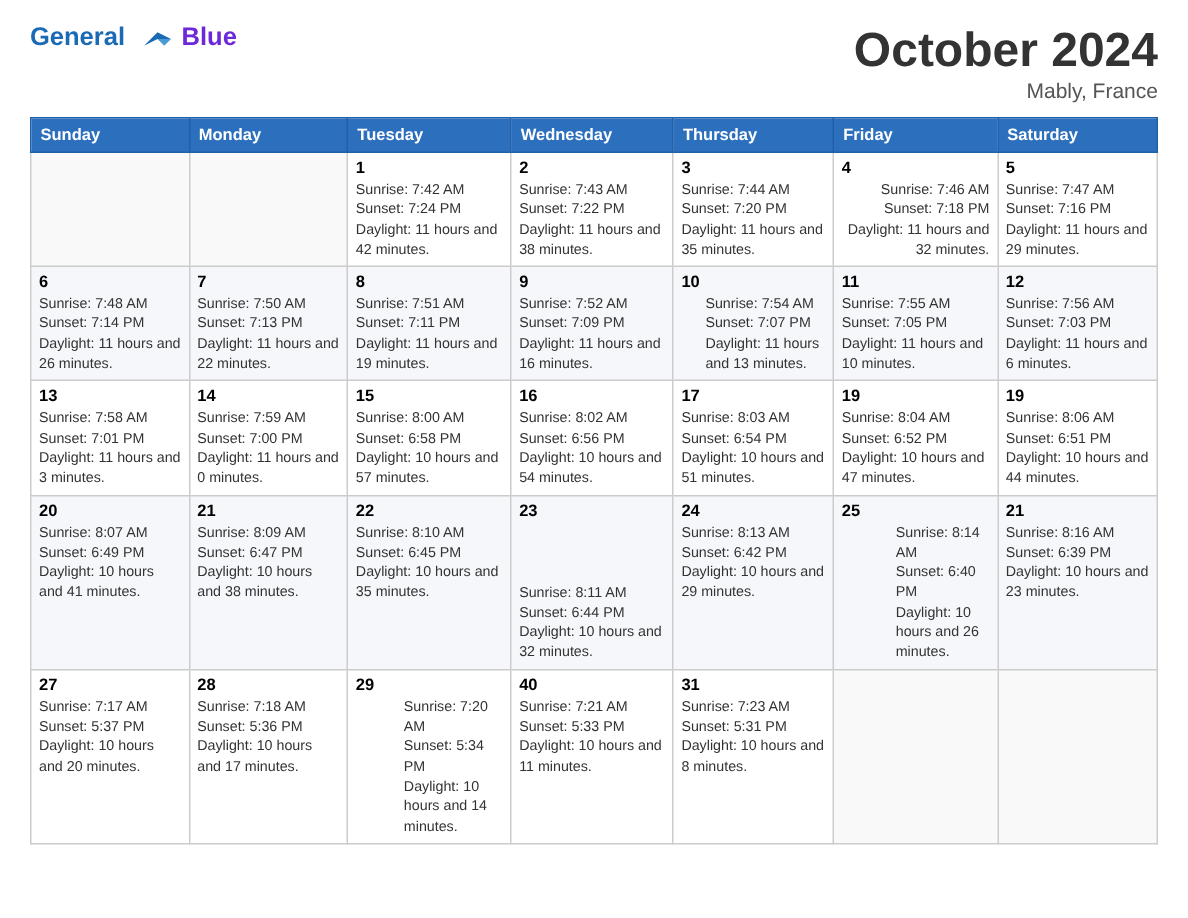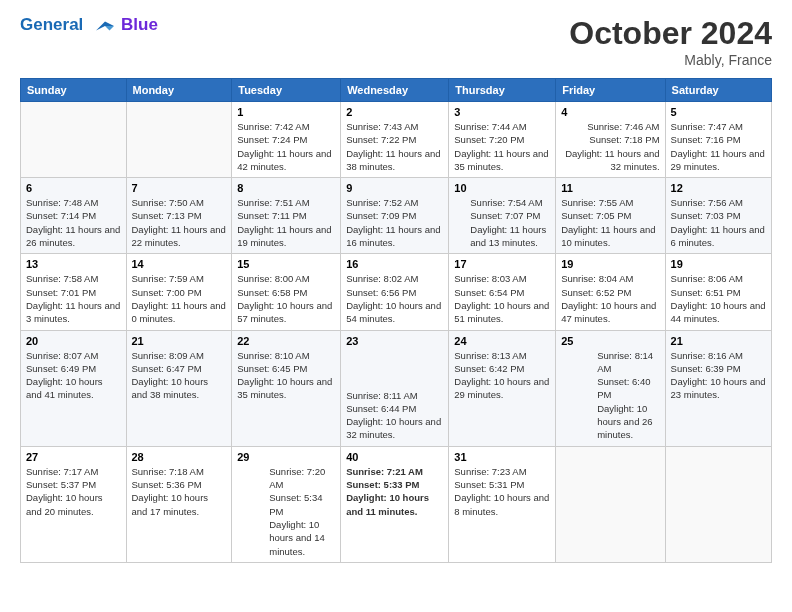--- a/index.html
+++ b/index.html
@@ -300,21 +300,21 @@
 Daylight: 10 hours and 17 minutes.</div>
           </td>
           <td>
             <span class="day-num">29</span>
             <div class="day-info" style="white-space: pre-line; margin-left: 32px;">Sunrise: 7:20 AM
 Sunset: 5:34 PM
 Daylight: 10 hours and 14 minutes.</div>
           </td>
           <td>
             <span class="day-num">40</span>
-            <div class="day-info" style="white-space: pre-line; font-weight: bold;">Sunrise: 7:21 AM
+            <div class="day-info" style="white-space: pre-line;">Sunrise: 7:21 AM
 Sunset: 5:33 PM
 Daylight: 10 hours and 11 minutes.</div>
           </td>
           <td>
             <span class="day-num">31</span>
             <div class="day-info" style="white-space: pre-line;">Sunrise: 7:23 AM
 Sunset: 5:31 PM
 Daylight: 10 hours and 8 minutes.</div>
           </td>
           <td class="empty-cell"></td>

